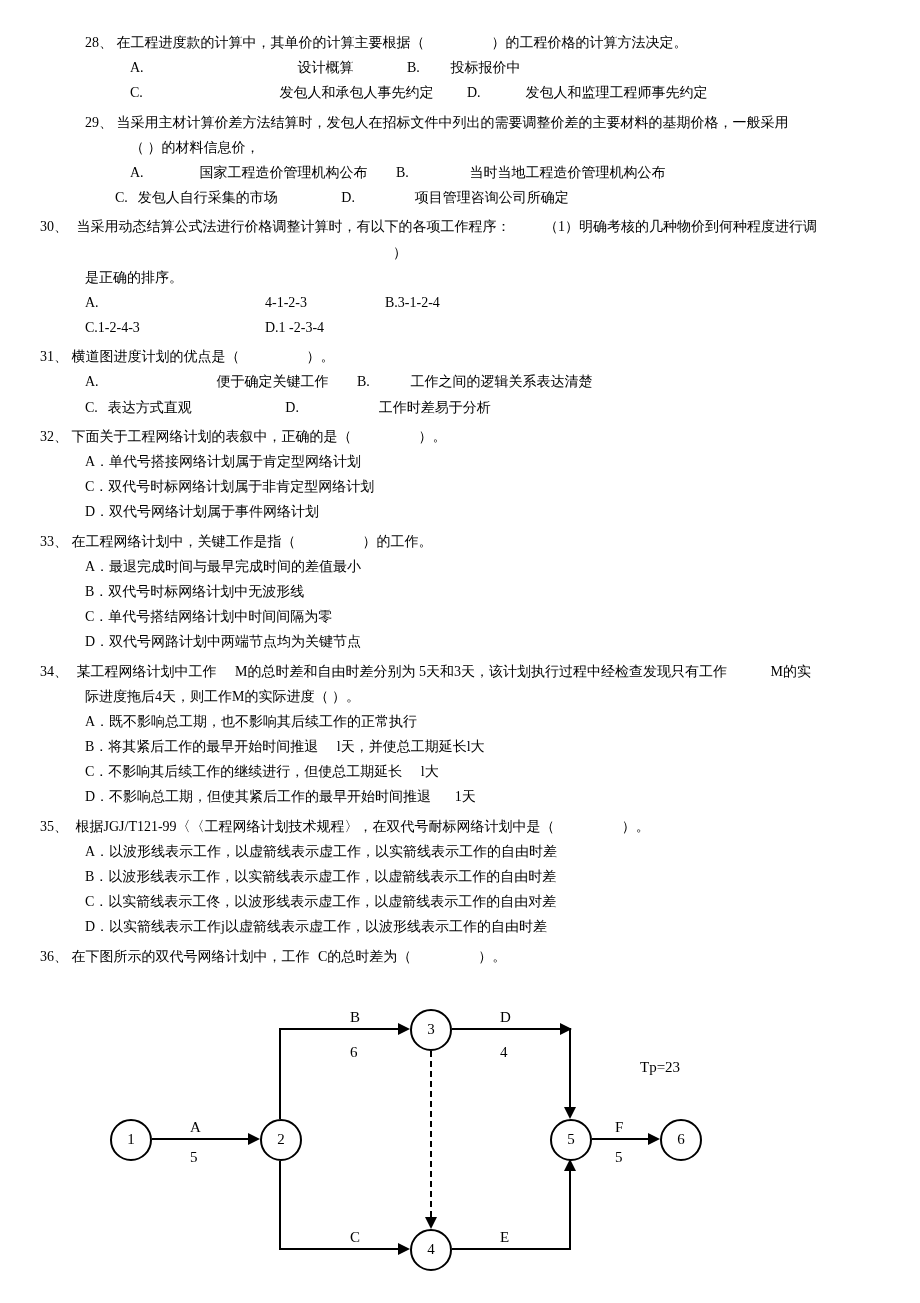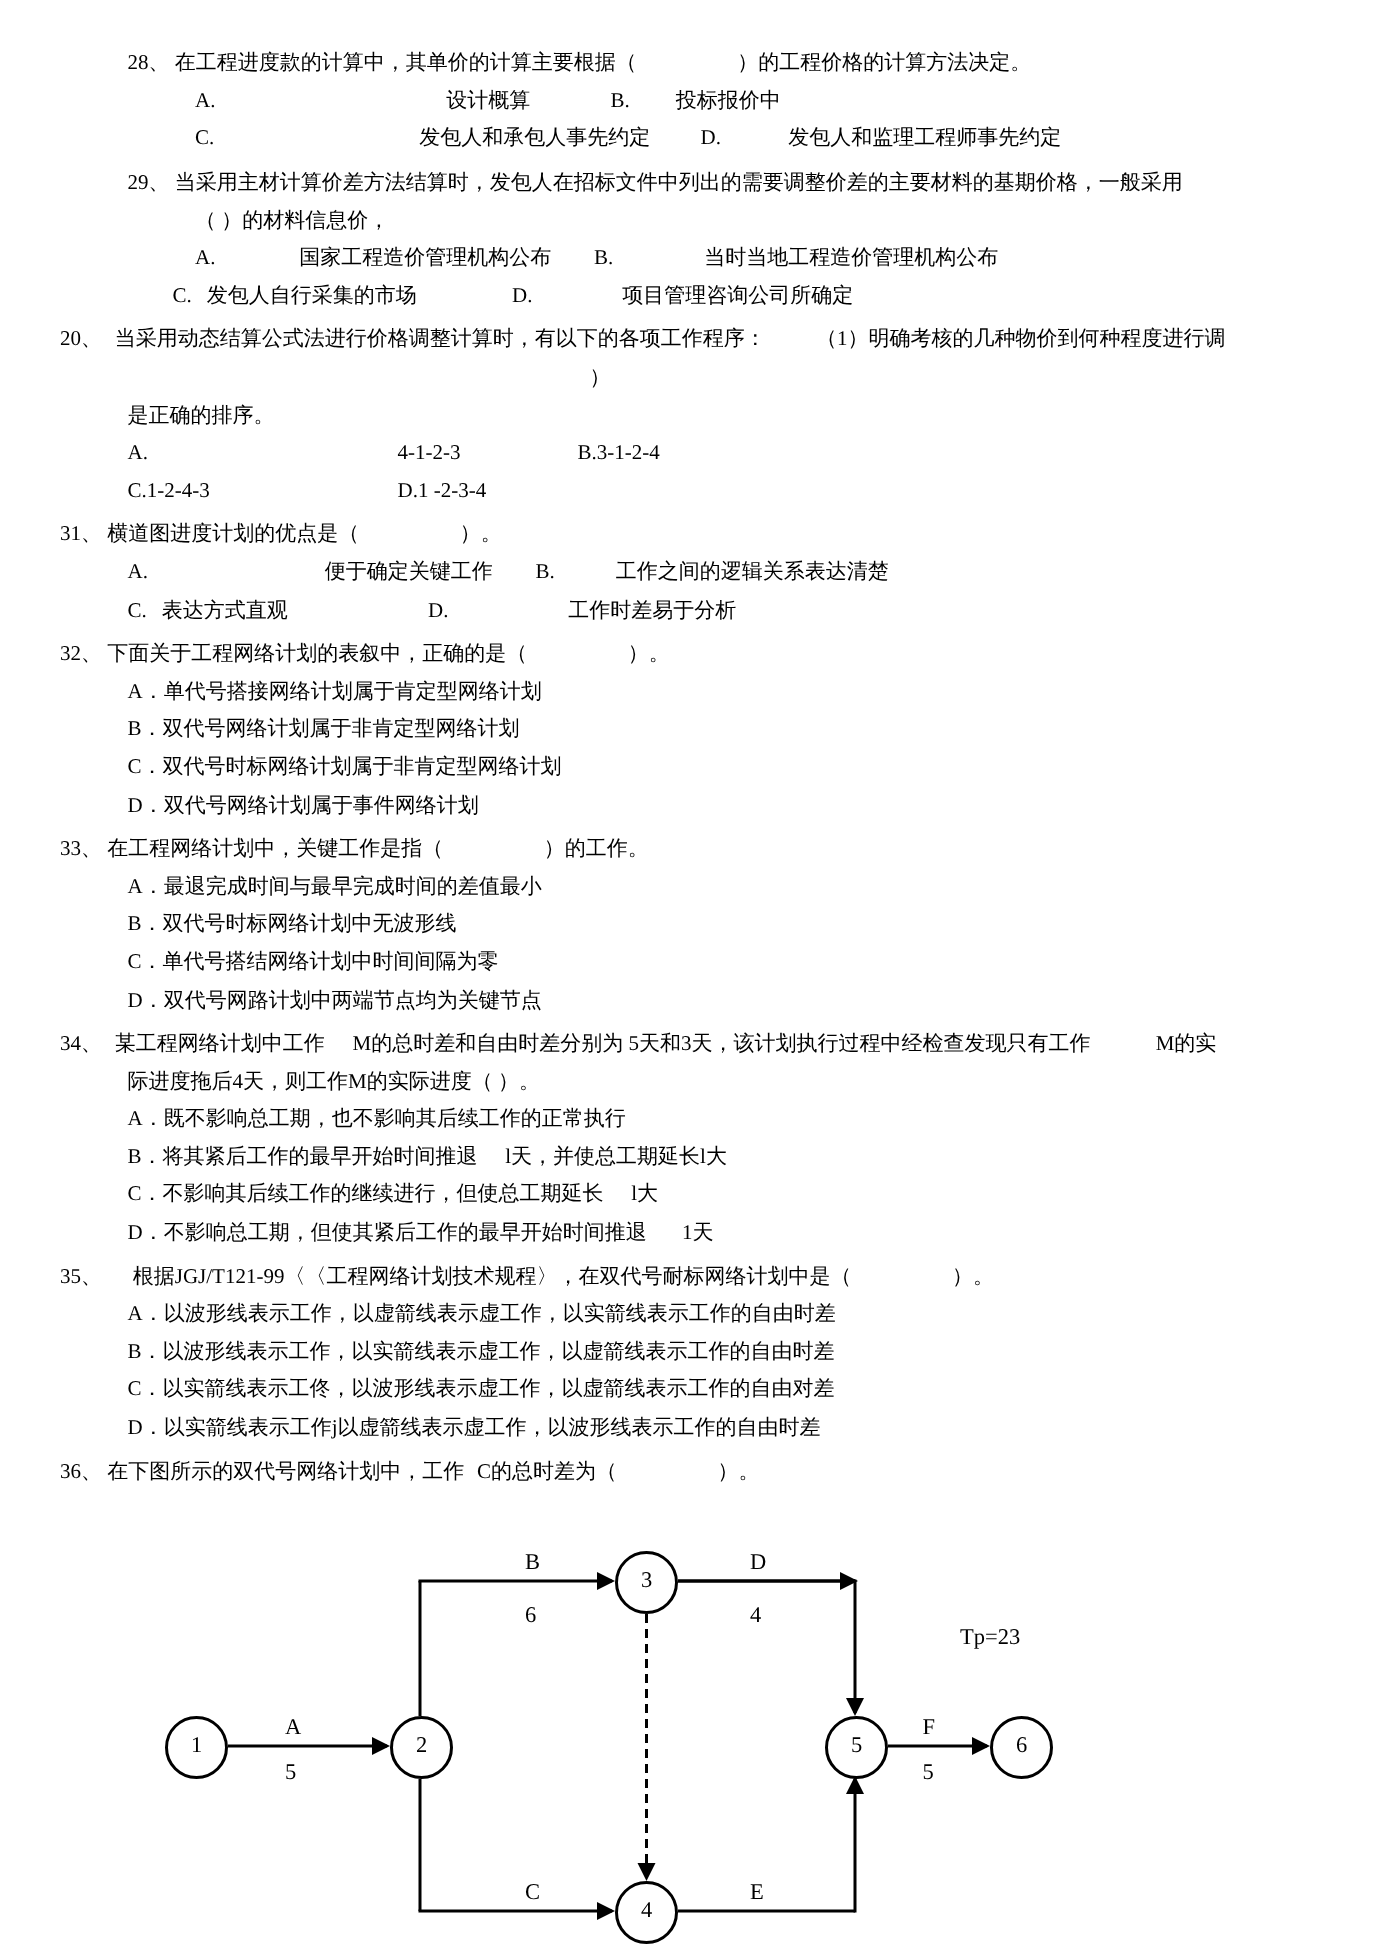--- a/index.html
+++ b/index.html
@@ -165,21 +165,21 @@
   </div>
   <div class="options" style="padding-left:75px;">
     <span class="opt">C.</span><span class="opt">发包人自行采集的市场</span>
     <span class="opt" style="width:30px;margin-left:50px;">D.</span>
     <span class="opt" style="margin-left:30px;">项目管理咨询公司所确定</span>
   </div>
 </div>
 
 <div class="question">
   <div class="indent0">
-    <span class="q-num">20、</span>
+    <span class="q-num">30、</span>
     <span style="margin-left:5px;">当采用动态结算公式法进行价格调整计算时，有以下的各项工作程序：</span>
     <span style="margin-left:30px;">（1）明确考核的几种物价到何种程度进行调</span>
   </div>
   <div style="text-align:center;padding-right:120px;">
     <span>）</span>
   </div>
   <div class="indent">
     <span>是正确的排序。</span>
   </div>
   <div class="indent row-flex">
@@ -214,21 +214,20 @@
 </div>
 
 <div class="question">
   <div class="indent0">
     <span class="q-num">32、</span>
     <span>下面关于工程网络计划的表叙中，正确的是（</span>
     <span class="blank"></span>
     <span>）。</span>
   </div>
   <div class="indent opt-line">A．单代号搭接网络计划属于肯定型网络计划</div>
-  <div class="indent opt-line">B．双代号网络计划属于非肯定型网络计划</div>
   <div class="indent opt-line">C．双代号时标网络计划属于非肯定型网络计划</div>
   <div class="indent opt-line">D．双代号网络计划属于事件网络计划</div>
 </div>
 
 <div class="question">
   <div class="indent0">
     <span class="q-num">33、</span>
     <span>在工程网络计划中，关键工作是指（</span>
     <span class="blank"></span>
     <span>）的工作。</span>
@@ -260,21 +259,21 @@
   </div>
   <div class="indent opt-line">
     <span>D．不影响总工期，但使其紧后工作的最早开始时间推退</span>
     <span style="margin-left:20px;text-align:right;">1天</span>
   </div>
 </div>
 
 <div class="question">
   <div class="indent0">
     <span class="q-num">35、</span>
-    <span style="margin-left:17px;">根据JGJ/T121-99〈〈工程网络计划技术规程〉，在双代号耐标网络计划中是（</span>
+    <span style="margin-left:4px;">根据JGJ/T121-99〈〈工程网络计划技术规程〉，在双代号耐标网络计划中是（</span>
     <span class="blank"></span>
     <span>）。</span>
   </div>
   <div class="indent opt-line">A．以波形线表示工作，以虚箭线表示虚工作，以实箭线表示工作的自由时差</div>
   <div class="indent opt-line">B．以波形线表示工作，以实箭线表示虚工作，以虚箭线表示工作的自由时差</div>
   <div class="indent opt-line">C．以实箭线表示工佟，以波形线表示虚工作，以虚箭线表示工作的自由对差</div>
   <div class="indent opt-line">D．以实箭线表示工作j以虚箭线表示虚工作，以波形线表示工作的自由时差</div>
 </div>
 
 <div class="question">

